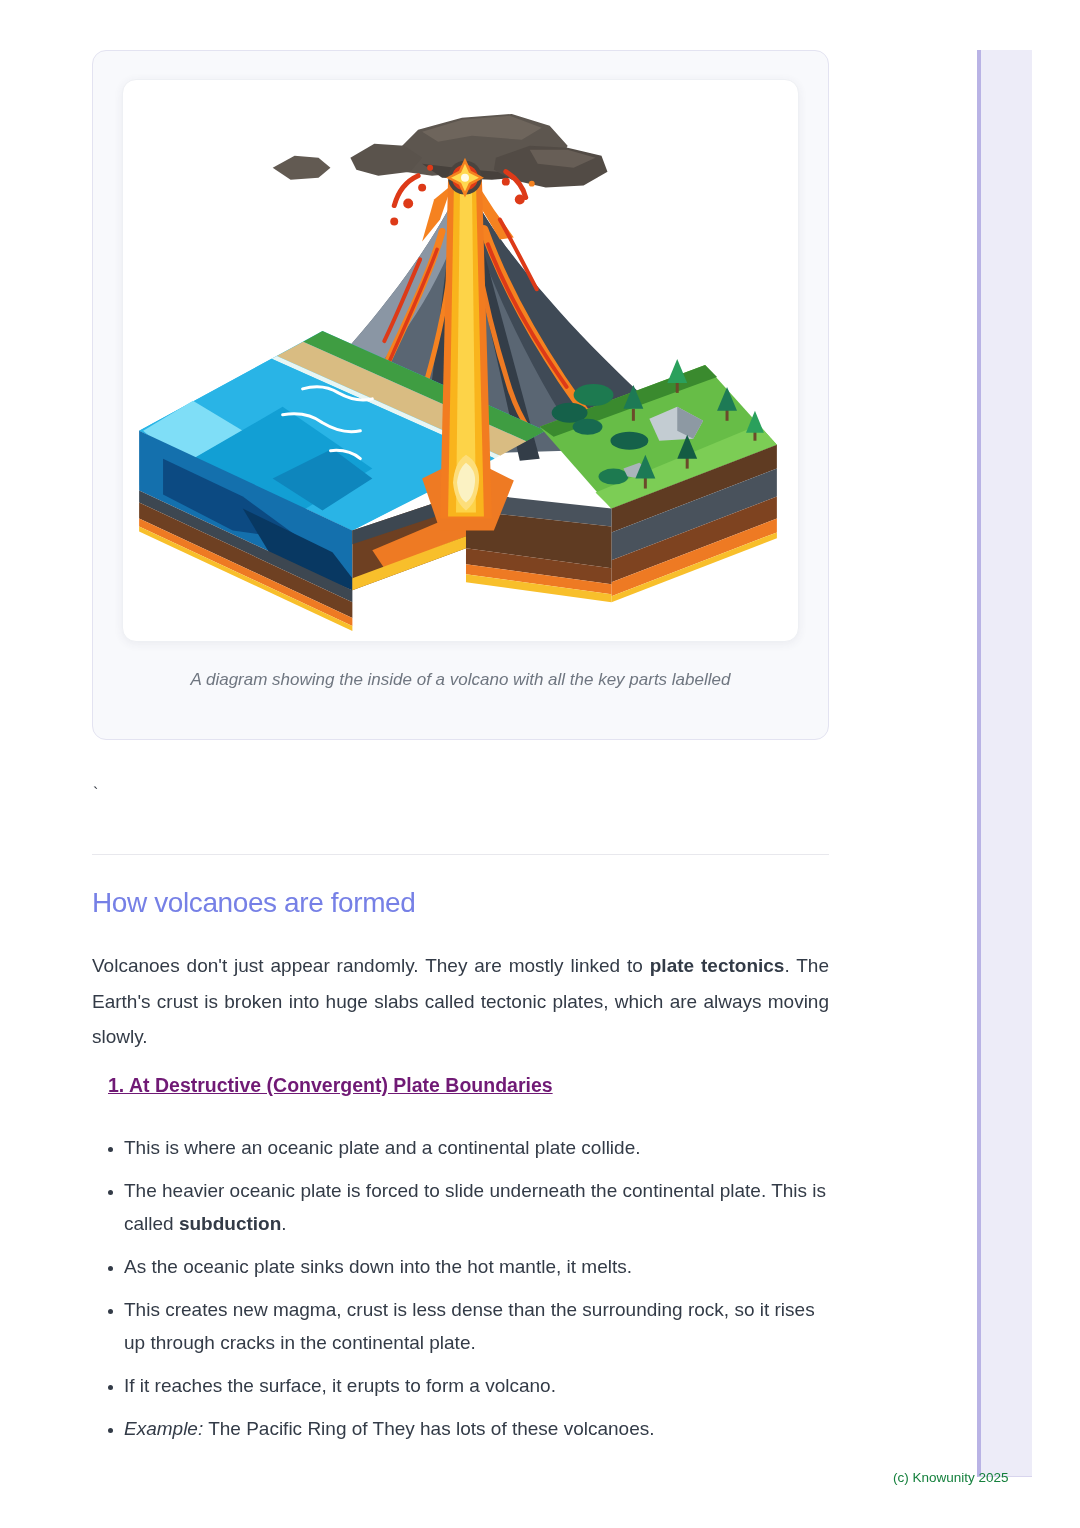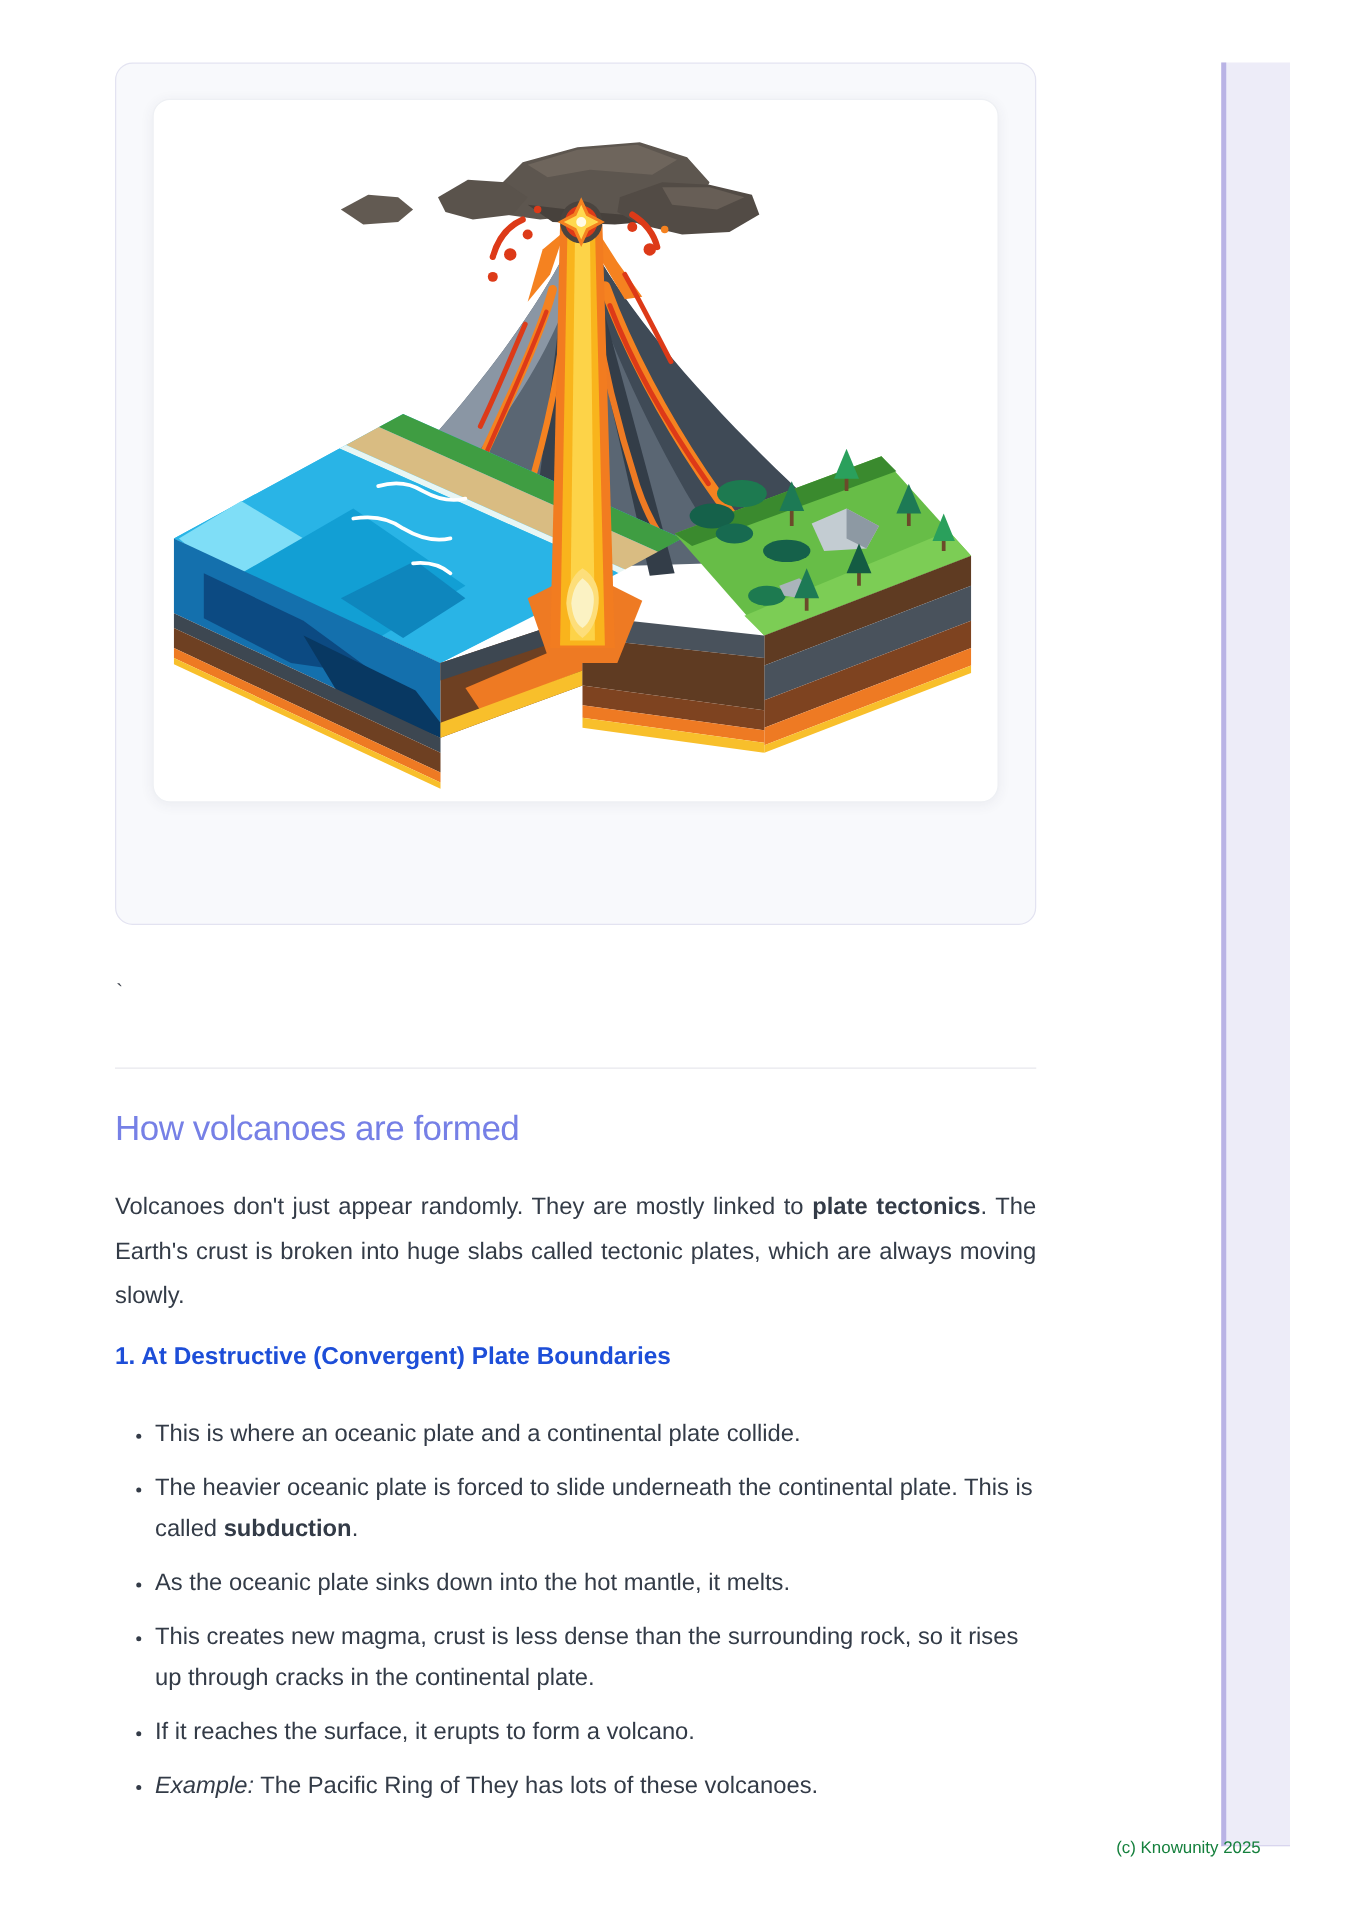--- a/index.html
+++ b/index.html
@@ -31,22 +31,22 @@
   .divider { position:absolute; left:92px; top:854px; width:737px; height:1px; background:#e8e8ed; z-index:2; }
   .section-heading {
     position:absolute; left:92px; top:886px; width:737px; z-index:2;
     font-size:28px; font-weight:400; letter-spacing:-0.4px; color:#7680e6; line-height:34px;
   }
   .intro-paragraph {
     position:absolute; left:92px; top:948px; width:737px; z-index:2;
     font-size:19px; line-height:35.5px; text-align:justify; color:#333b47;
   }
   .sub-heading {
-    position:absolute; left:92px; top:1072px; width:737px; z-index:2;
-    font-size:19.5px; font-weight:700; color:#1d4ed8; line-height:26px;
+    position:absolute; left:108px; top:1072px; width:737px; z-index:2;
+    font-size:19.5px; font-weight:700; color:#701a75; line-height:26px;text-decoration:underline;
   }
   .bullet-list-wrap { position:absolute; left:92px; top:1131px; width:737px; z-index:2; }
   .bullet-list-wrap ul { margin:0; padding-left:32px; list-style:disc; }
   .bullet-list-wrap li {
     font-size:19px; line-height:33px; margin-bottom:10px; color:#333b47; padding-left:0px;
   }
   .bullet-list-wrap li::marker { color:#333b47; font-size:15px; }
   .watermark {
     position:absolute; left:893px; top:1470px; z-index:3;
     font-size:13.5px; color:#15803d; white-space:nowrap;
@@ -189,20 +189,21 @@
         <circle cx="300" cy="108" r="4" fill="#dd3a18"></circle>
         <circle cx="286" cy="124" r="5" fill="#dd3a18"></circle>
         <circle cx="272" cy="142" r="4" fill="#dd3a18"></circle>
         <circle cx="308" cy="88" r="3" fill="#dd3a18"></circle>
         <circle cx="384" cy="102" r="4" fill="#dd3a18"></circle>
         <circle cx="398" cy="120" r="5" fill="#dd3a18"></circle>
         <circle cx="410" cy="104" r="3" fill="#f58220"></circle>
       </g>
     </svg>
   </div>
+  <div class="figure-caption">A diagram showing the inside of a volcano with all the key parts labelled</div>
 </div>
 
 <div class="stray-char">`</div>
 
 <div class="divider"></div>
 
 <h2 class="section-heading">How volcanoes are formed</h2>
 
 <p class="intro-paragraph"><span>Volcanoes don't just appear randomly. They are mostly linked to </span><strong>plate tectonics</strong><span>. The Earth's crust is broken into huge slabs called tectonic plates, which are always moving slowly.</span></p>
 

